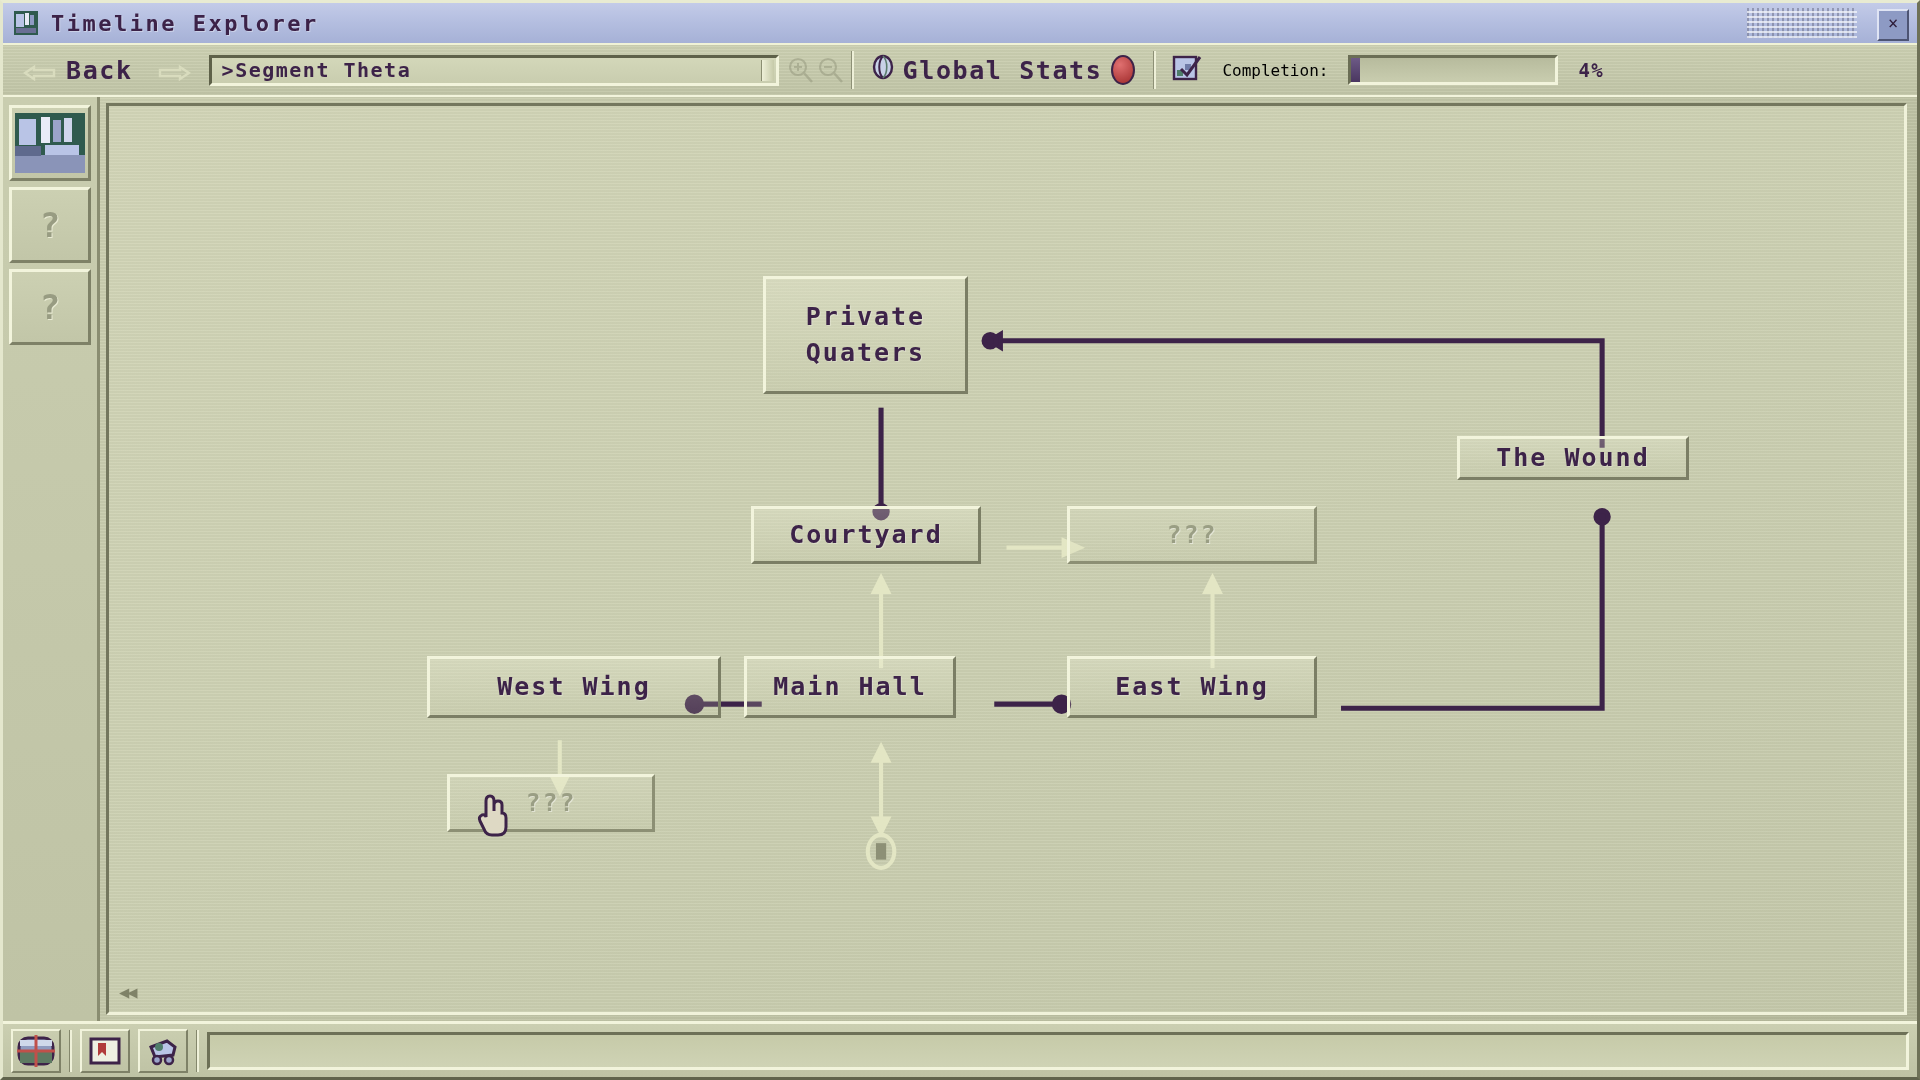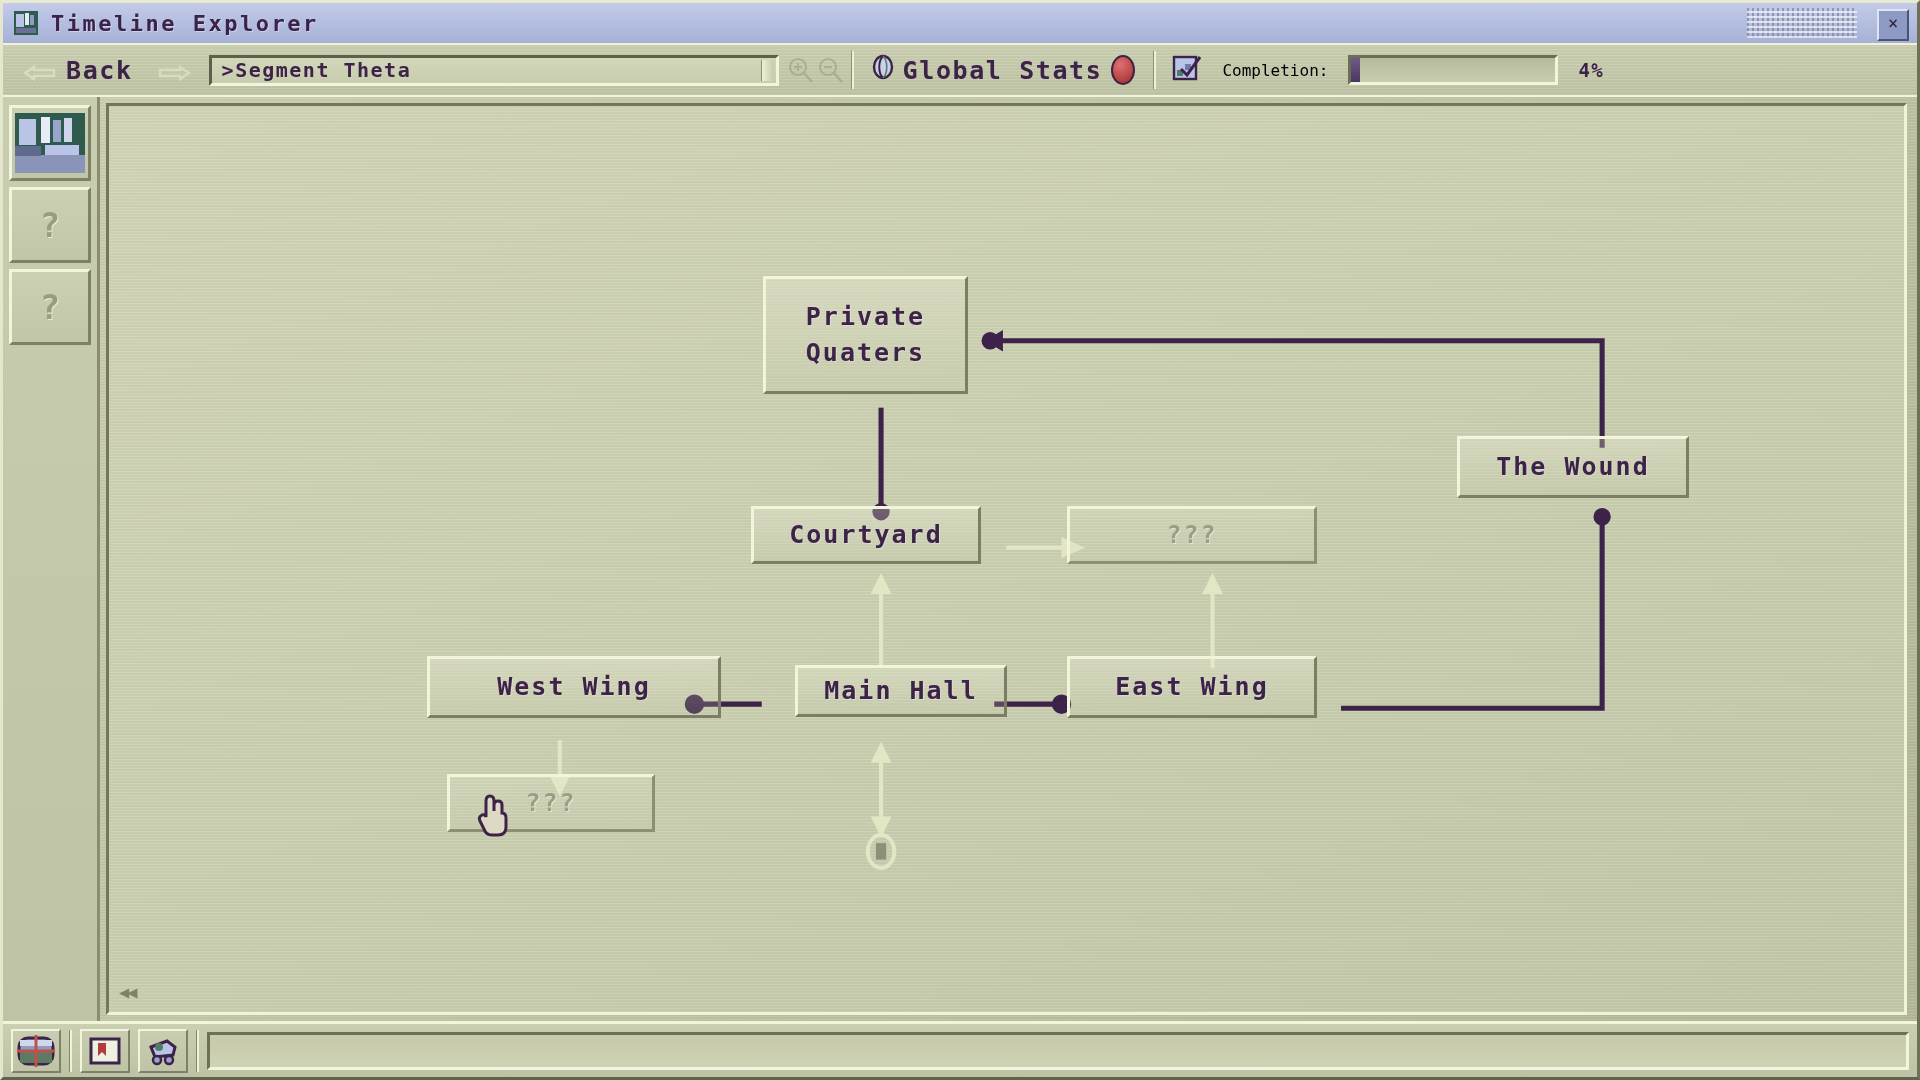--- a/index.html
+++ b/index.html
@@ -380,29 +380,29 @@
         </div>
 
         <div class="node" style="left:642px; top:400px; width:230px; height:58px;">
           <span class="ln">Courtyard</span>
         </div>
 
         <div class="node locked" style="left:958px; top:400px; width:250px; height:58px;">
           <span class="ln">???</span>
         </div>
 
-        <div class="node" style="left:1348px; top:330px; width:232px; height:62px;text-align:right;">
+        <div class="node" style="left:1348px; top:330px; width:232px; height:44px;text-align:right;">
           <span class="ln">The Wound</span>
         </div>
 
         <div class="node" style="left:318px; top:550px; width:294px; height:62px;">
           <span class="ln">West Wing</span>
         </div>
 
-        <div class="node" style="left:686px; top:550px; width:212px; height:52px;margin-top:9px;">
+        <div class="node" style="left:635px; top:550px; width:212px; height:62px;">
           <span class="ln">Main Hall</span>
         </div>
 
         <div class="node" style="left:958px; top:550px; width:250px; height:62px;">
           <span class="ln">East Wing</span>
         </div>
 
         <div class="node locked" style="left:338px; top:668px; width:208px; height:58px;">
           <span class="ln">???</span>
         </div>

